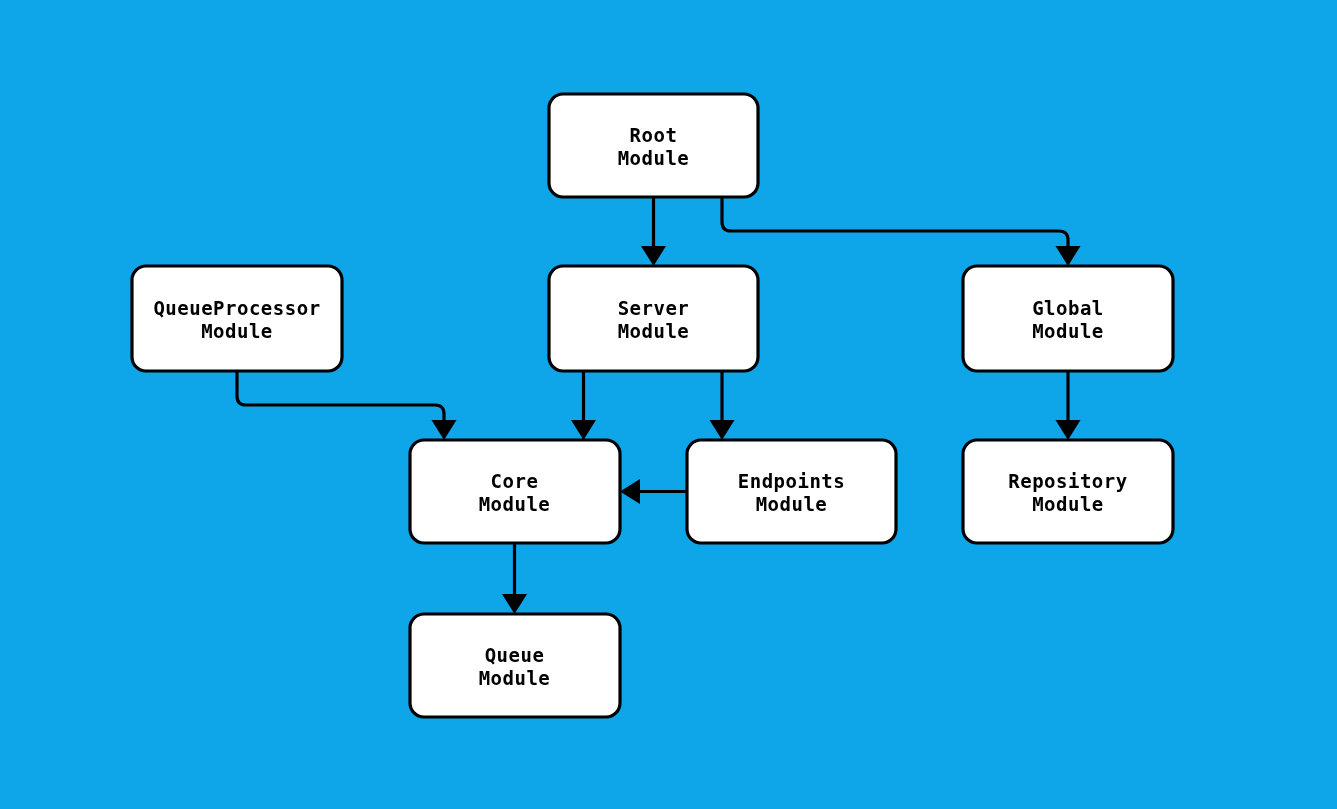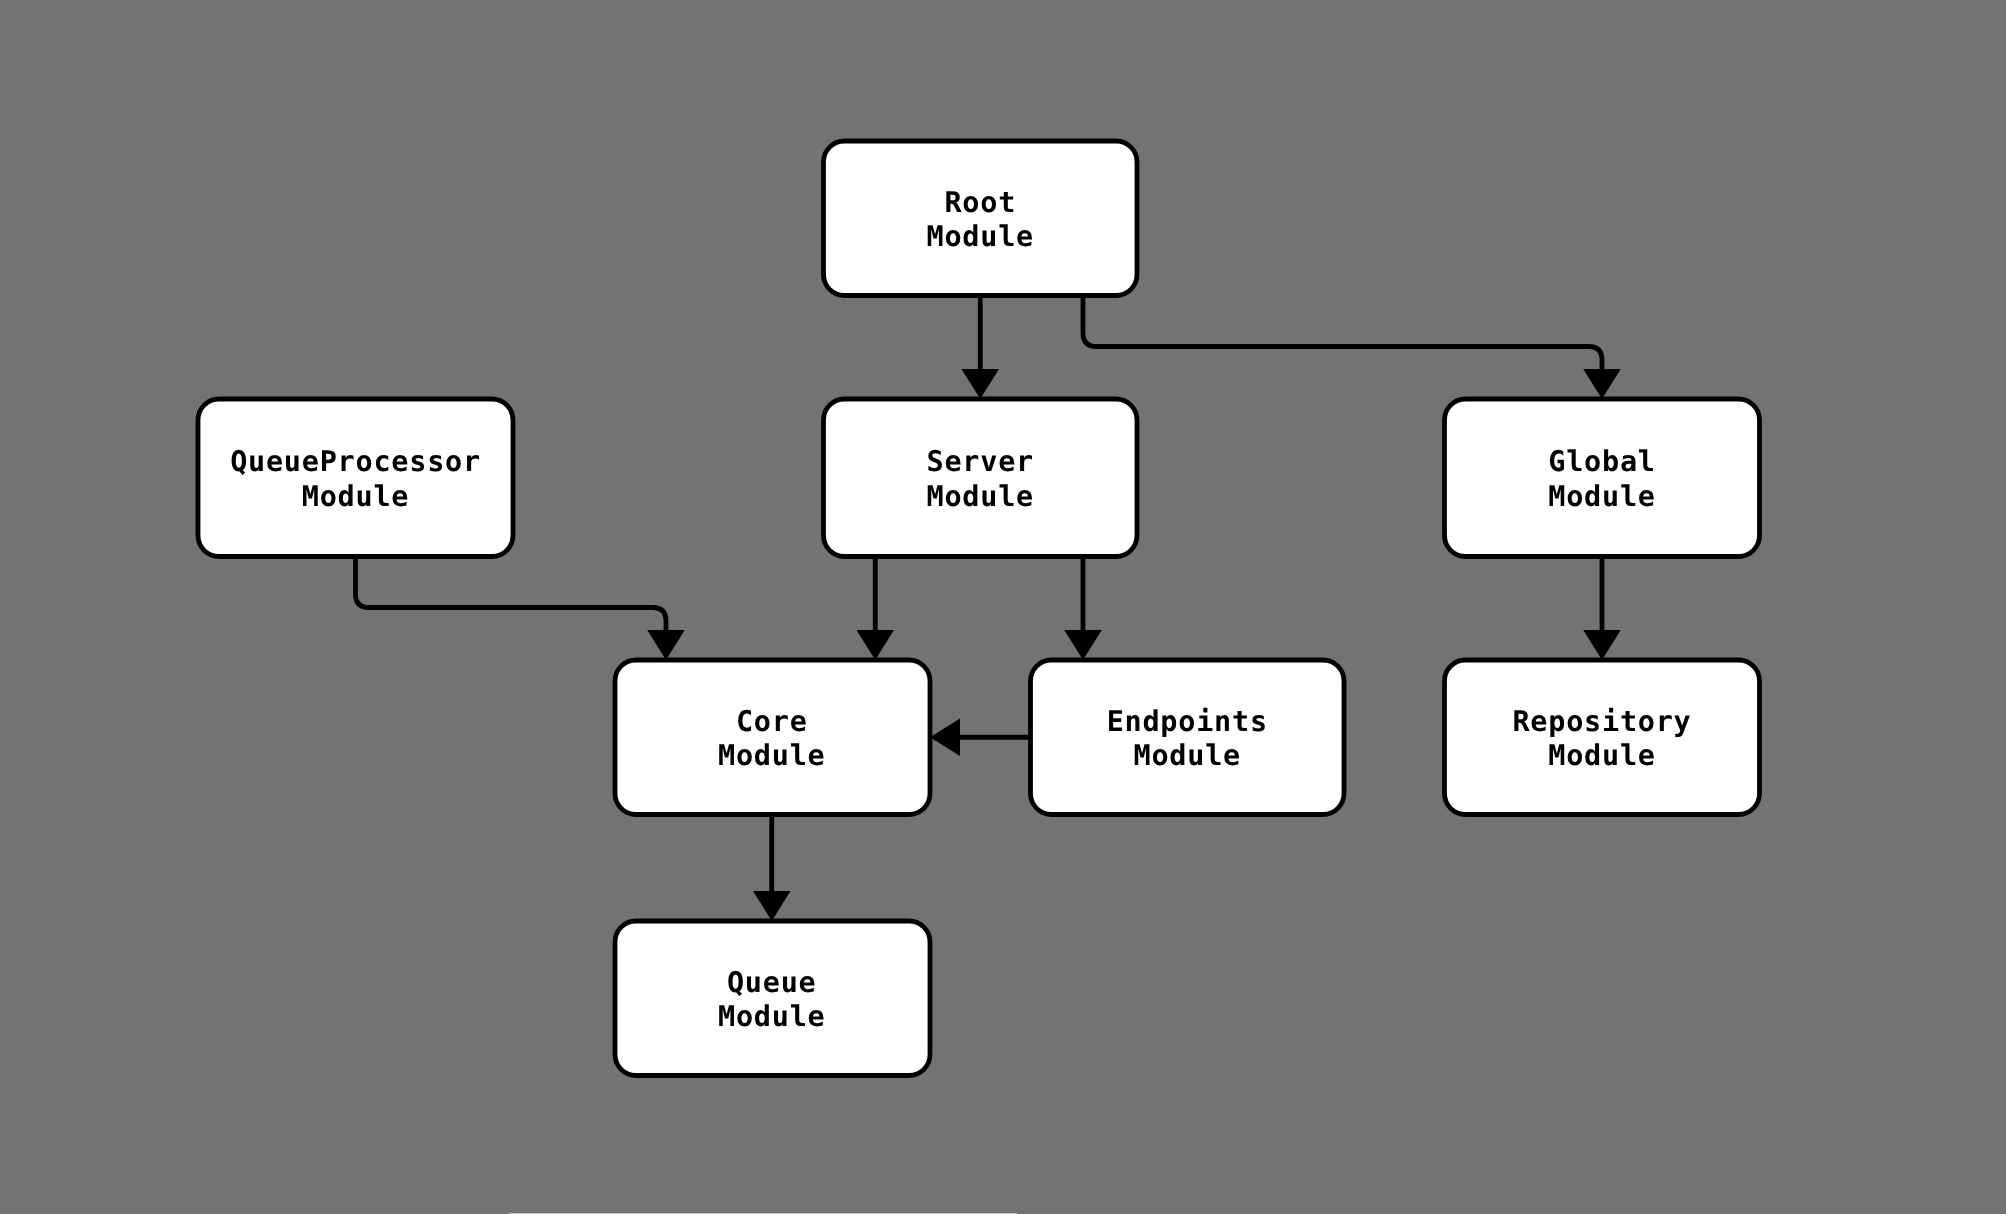--- a/index.html
+++ b/index.html
@@ -10,21 +10,21 @@
   body {
     width: 1337px;
     height: 809px;
     overflow: hidden;
     font-family: "DejaVu Sans Mono", "Liberation Mono", monospace;
   }
   #diagram-canvas {
     position: relative;
     width: 1337px;
     height: 809px;
-    background: #737373;
+    background: #0ea5e9;
   }
   #diagram-svg {
     position: absolute;
     top: 0;
     left: 0;
     width: 1337px;
     height: 809px;
   }
   .node-box {
     fill: #ffffff;

